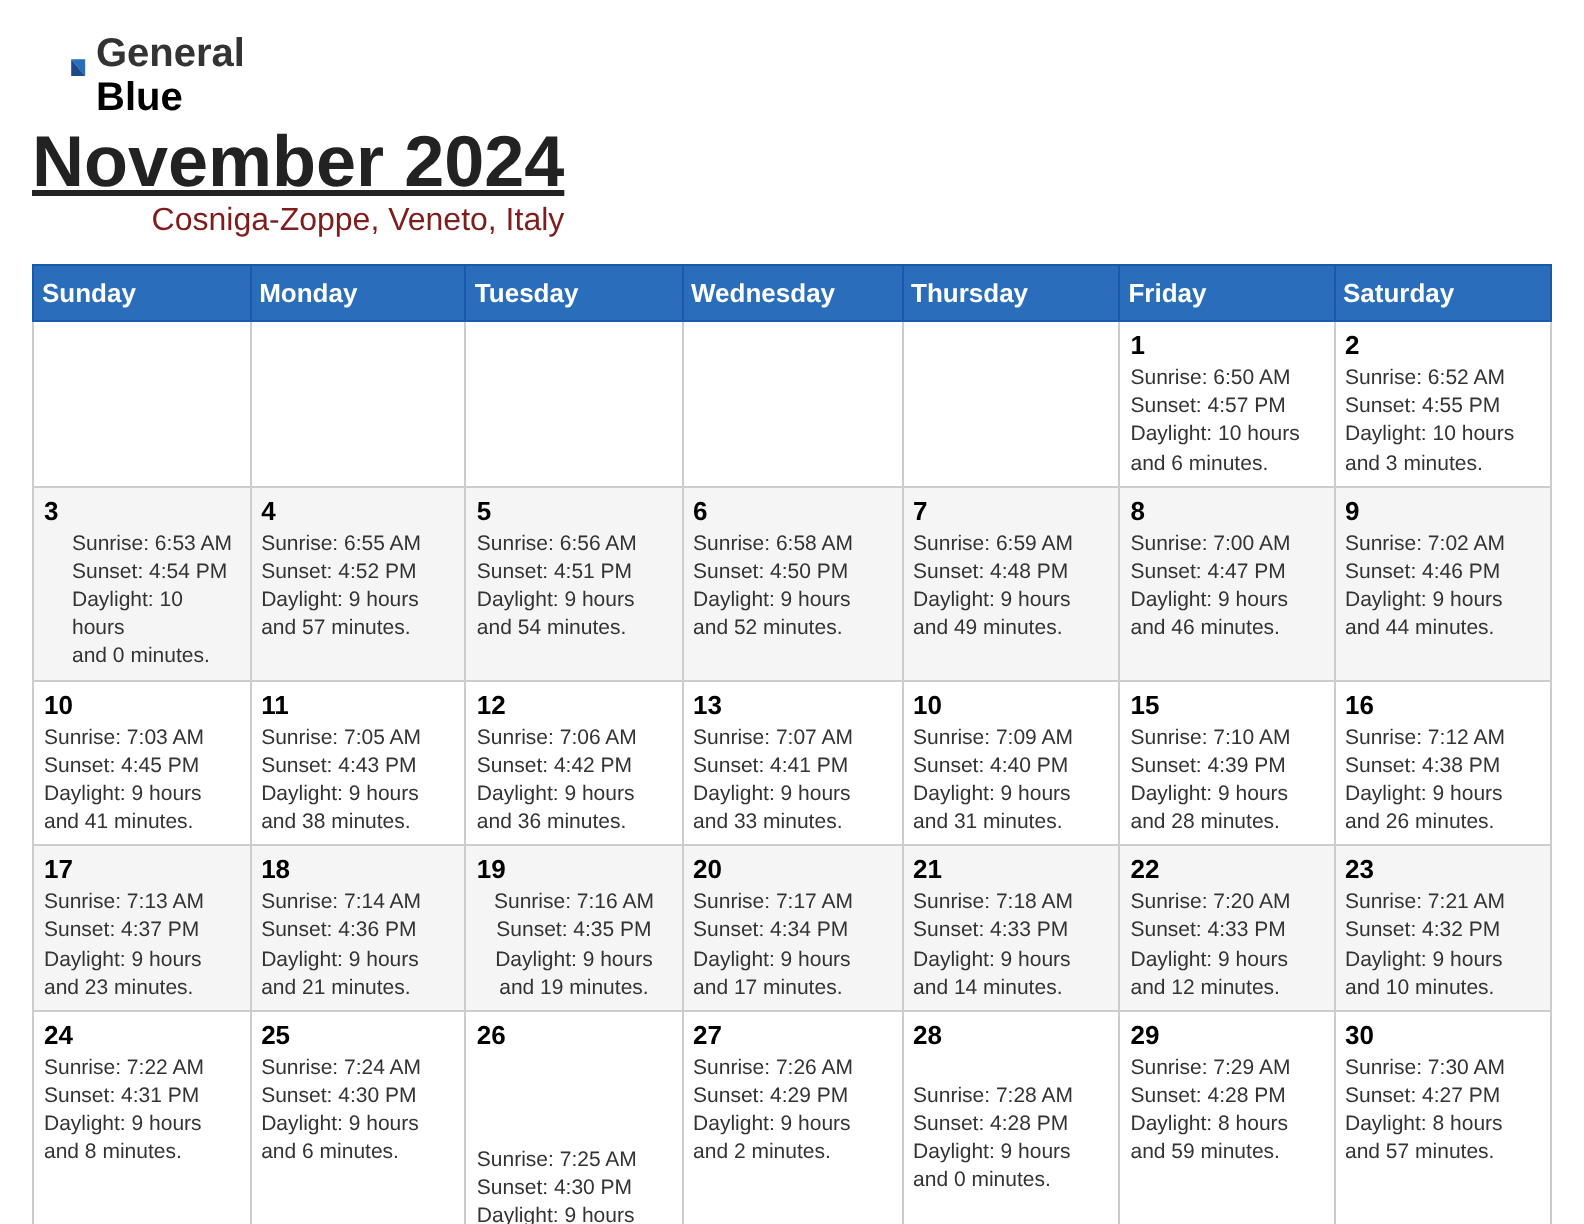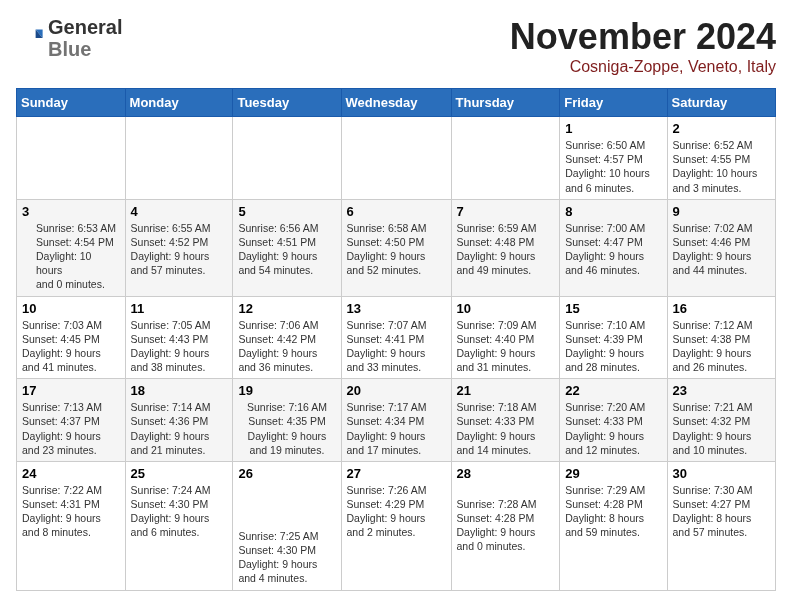--- a/index.html
+++ b/index.html
@@ -8,44 +8,46 @@
       background: #fff;
       width: 792px;
       min-height: 612px;
       padding: 16px;
     }
     .header-area {
       display: flex;
       justify-content: space-between;
       align-items: flex-start;
       margin-bottom: 12px;
+      flex-direction: column;
     }
     .logo {
       display: flex;
       align-items: center;
       gap: 4px;
     }
     .logo-text {
       font-size: 20px;
       font-weight: bold;
       line-height: 1.1;
     }
     .logo-general { color: #333; }
-    .logo-blue { color: #737373; }
+    .logo-blue { color: #000000; }
     .logo-icon {
       width: 28px;
       height: 28px;
     }
     .title-area {
       text-align: right;
     }
     .month-title {
       font-size: 36px;
       font-weight: bold;
       color: #222;
+      text-decoration: underline;
     }
     .location {
       font-size: 16px;
       color: #7f1d1d;
     }
     table {
       width: 100%;
       border-collapse: collapse;
       font-size: 11px;
     }

